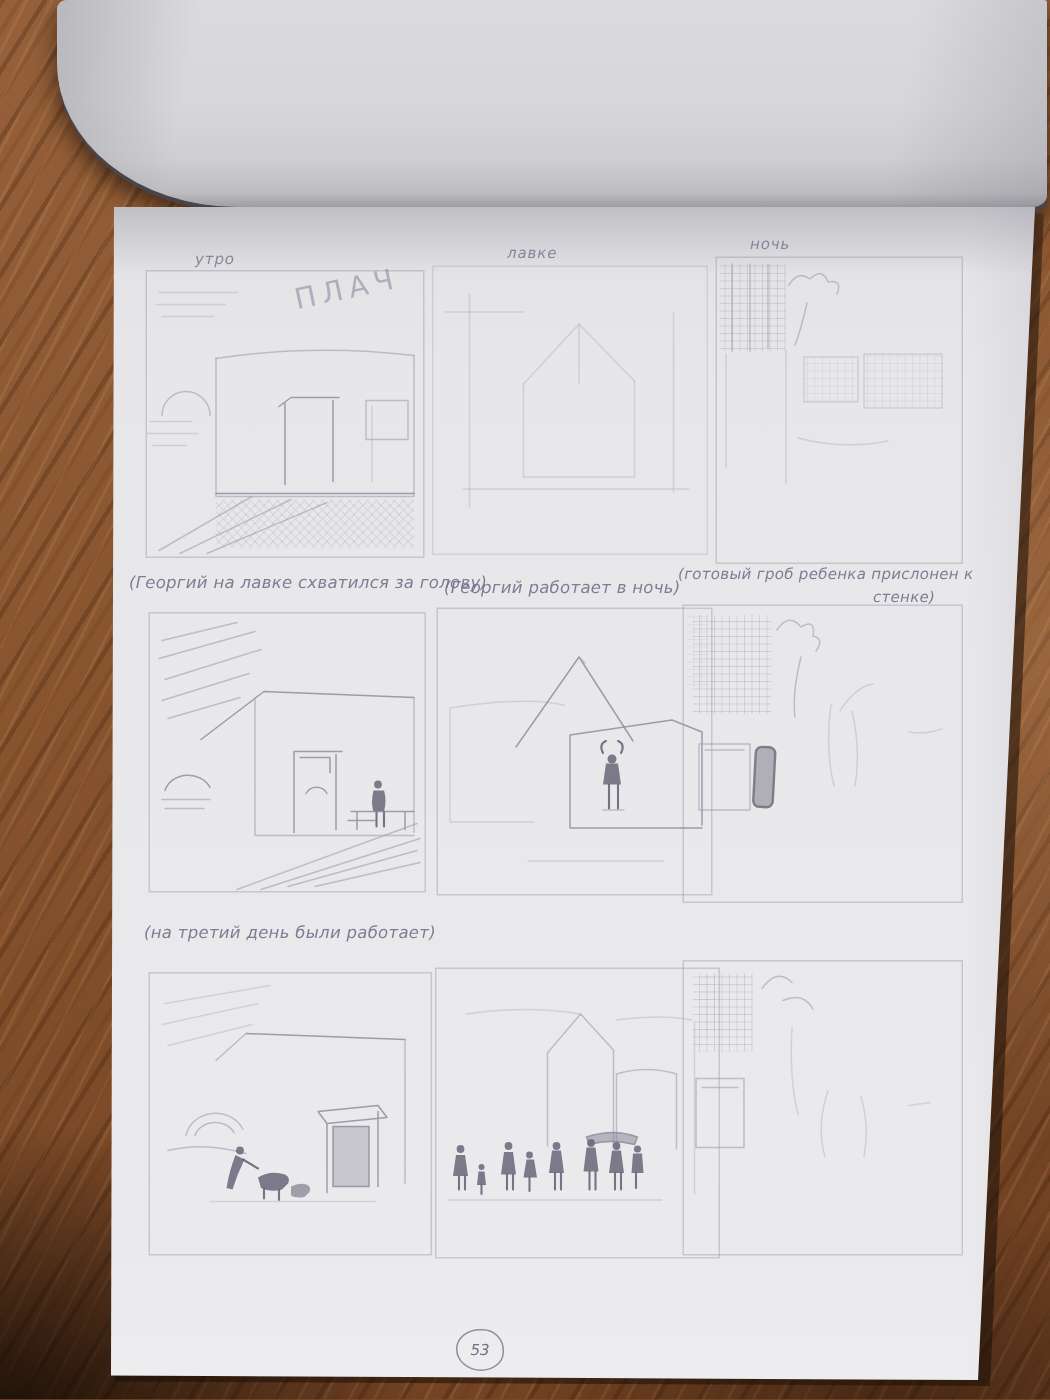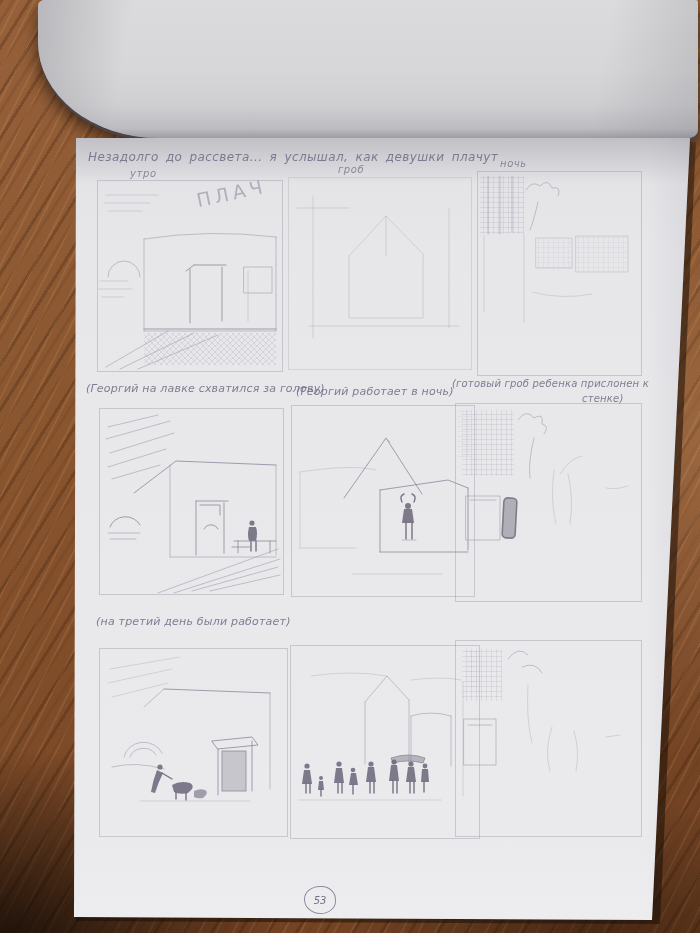--- a/index.html
+++ b/index.html
@@ -106,24 +106,23 @@
       <defs>
         <pattern id="xgrid" width="5" height="5" patternUnits="userSpaceOnUse">
           <path d="M0 0H5M0 0V5" stroke="#9e9aab" stroke-width="0.55" opacity="0.75"></path>
         </pattern>
         <pattern id="cross" width="6" height="6" patternUnits="userSpaceOnUse">
           <path d="M0 6L6 0M0 0L6 6" stroke="#a5a1b0" stroke-width="0.5" opacity="0.55"></path>
         </pattern>
       </defs>
     </svg>
 
-    <div class="hw hw-header">Незадолго до рассвета... я услышал, как девушки плачут</div>
 
     <div class="hw hw-label" style="left:130px;top:30px">утро</div>
-    <div class="hw hw-label" style="left:338px;top:26px">гроб</div>
+    <div class="hw hw-label" style="left:338px;top:26px">лавке</div>
     <div class="hw hw-label" style="left:500px;top:20px">ночь</div>
 
     <div class="hw hw-overlay">ПЛАЧ</div>
 
     <div class="panel" style="left:97px;top:42px;width:184px;height:190px">
       <svg viewBox="0 0 184 190">
         <path class="sf" d="M8 14H60M6 22H52M10 30H44"></path>
         <path class="s1" d="M10 96A16 16 0 0 1 42 96"></path>
         <path class="sf" d="M2 100H30M0 108H34M4 116H26"></path>
         <path class="s1" d="M46 58Q110 48 178 56"></path>

